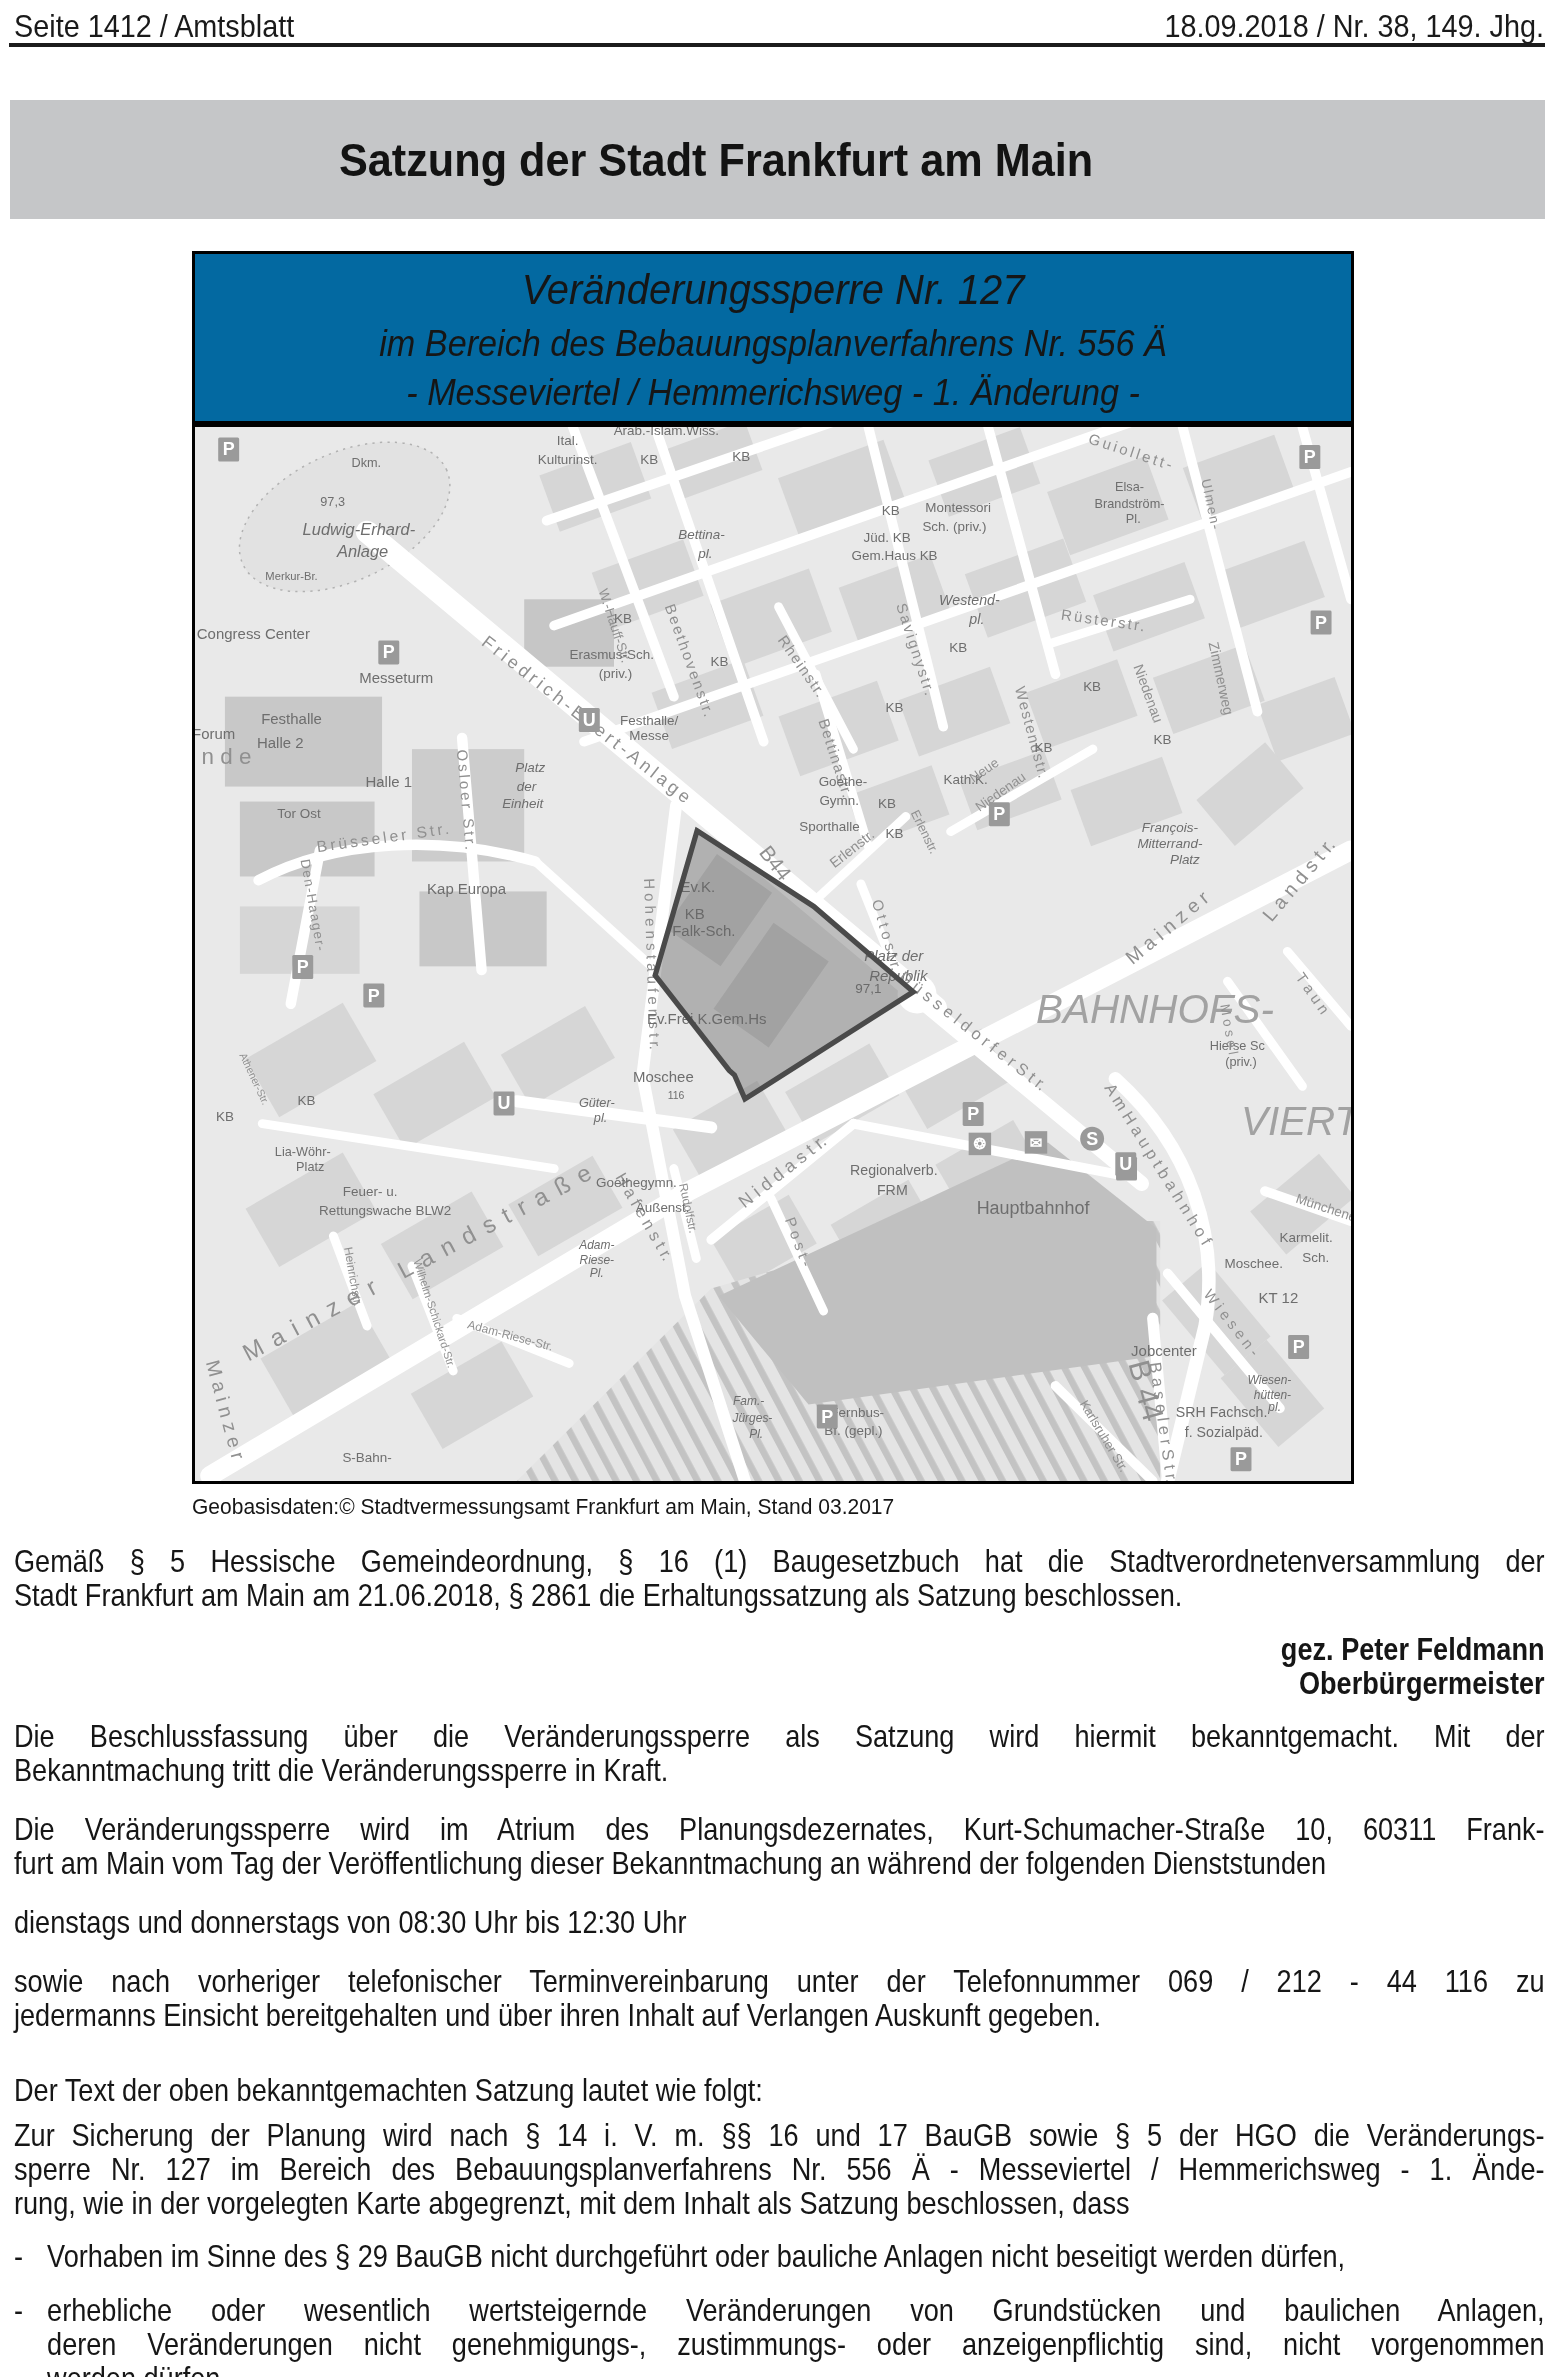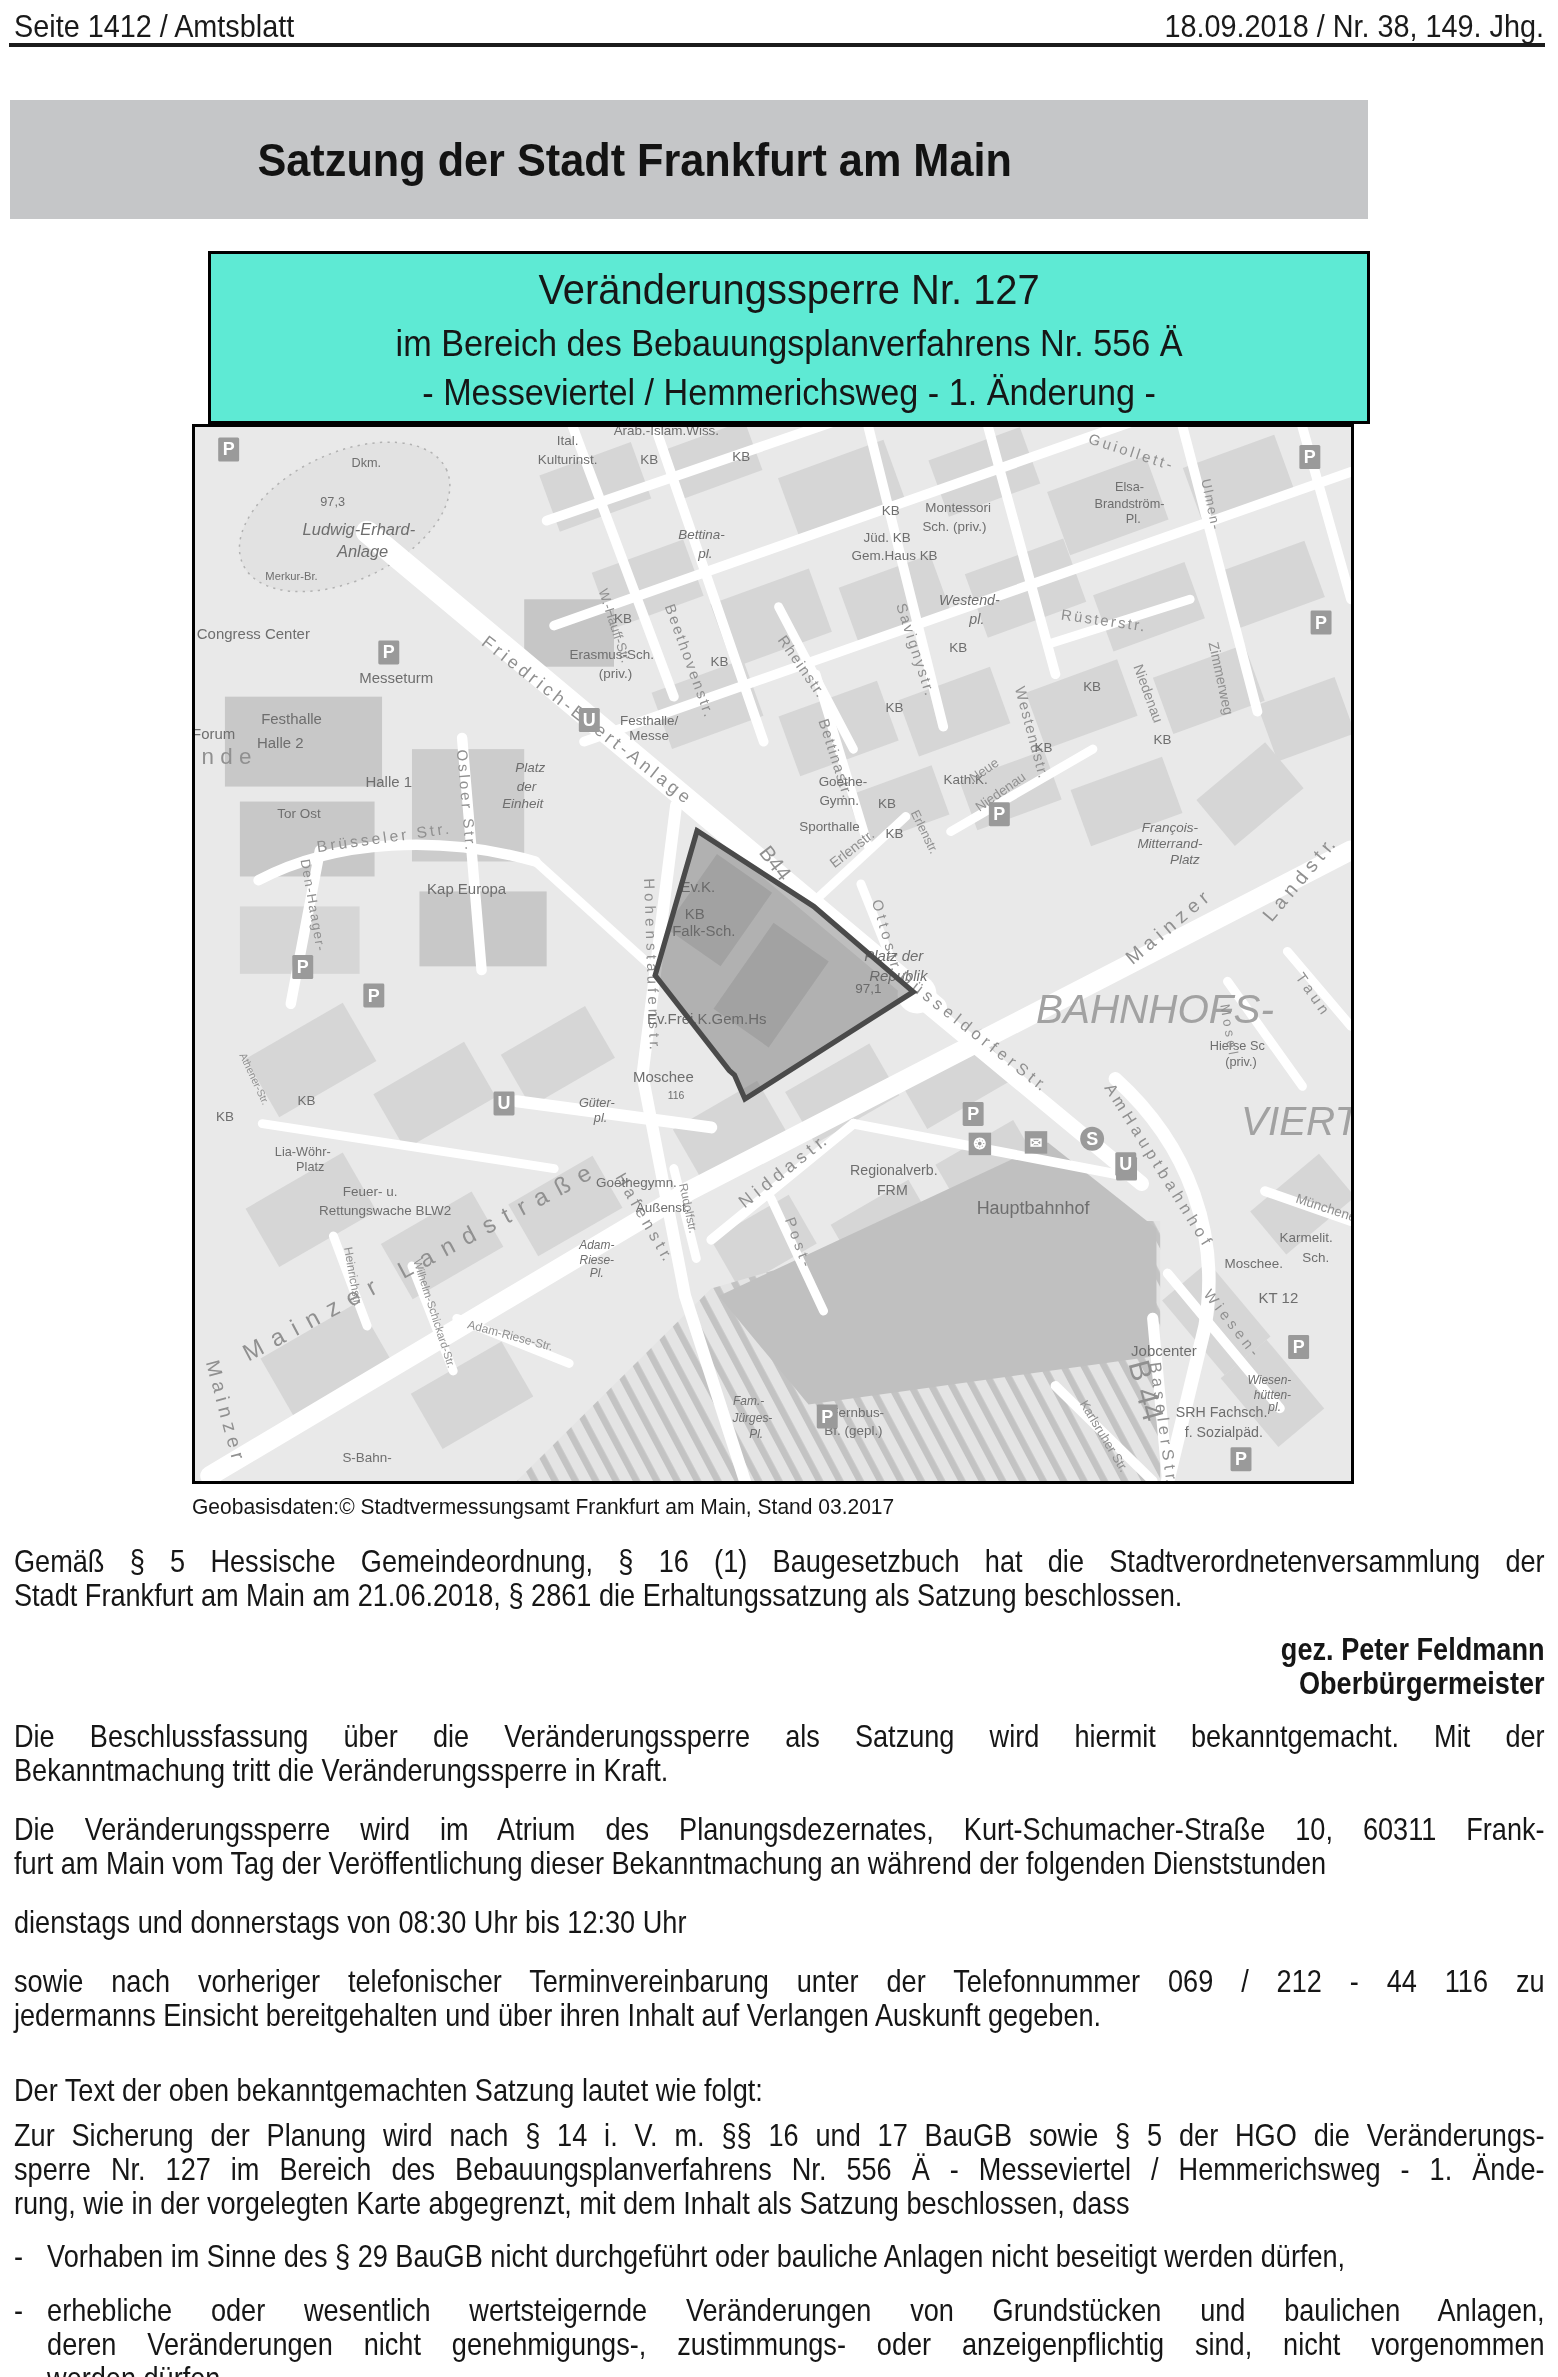--- a/index.html
+++ b/index.html
@@ -3,27 +3,27 @@
 <meta charset="utf-8">
 <style>
   html,body{margin:0;padding:0;background:#ffffff;}
   .page{position:relative;width:1558px;height:2377px;background:#fff;overflow:hidden;
         font-family:"Liberation Sans",sans-serif;color:#1a1a1a;}
   
   .hdr{position:absolute;top:7.5px;left:13.5px;width:1700px;display:flex;justify-content:space-between;
        font-size:32px;transform:scaleX(0.9);transform-origin:0 0;}
   .rule{position:absolute;top:43px;left:9px;width:1536px;height:3.8px;background:#1c1c1c;}
   
-  .banner{position:absolute;top:100px;left:9.8px;width:1358px;height:119px;background:#c5c6c8;
+  .banner{position:absolute;top:100px;left:9.8px;width:1535px;height:119px;background:#c5c6c8;
           display:flex;align-items:center;justify-content:center;}
   .banner-inner{width:1667px;transform:scaleX(0.92);transform-origin:0 50%;text-align:center;
           font-size:47px;font-weight:bold;color:#131313;}
   
-  .map-title-box{position:absolute;top:251px;left:208px;width:1156px;height:167px;background:#5eead4;
-          border:3px solid #000;text-align:center;}
+  .map-title-box{position:absolute;top:251px;left:192px;width:1156px;height:167px;background:#0369a1;
+          border:3px solid #000;text-align:center;font-style:italic;}
   .mt-inner{width:1217px;transform:scaleX(0.95);transform-origin:0 0;}
   .mt1{font-size:42px;margin-top:12px;color:#161616;}
   .mt2{font-size:36px;margin-top:9px;color:#161616;}
   .mt3{font-size:36px;margin-top:6.8px;color:#161616;}
   .map-frame{position:absolute;top:424px;left:192px;width:1156px;height:1054px;border:3px solid #000;
           background:#eaeaea;overflow:hidden;}
   .map-frame svg{display:block;width:1156px;height:1054px;}
   .caption{position:absolute;top:1494px;left:192px;width:1279px;font-size:22.6px;color:#161616;
           transform:scaleX(0.93);transform-origin:0 0;}
   

